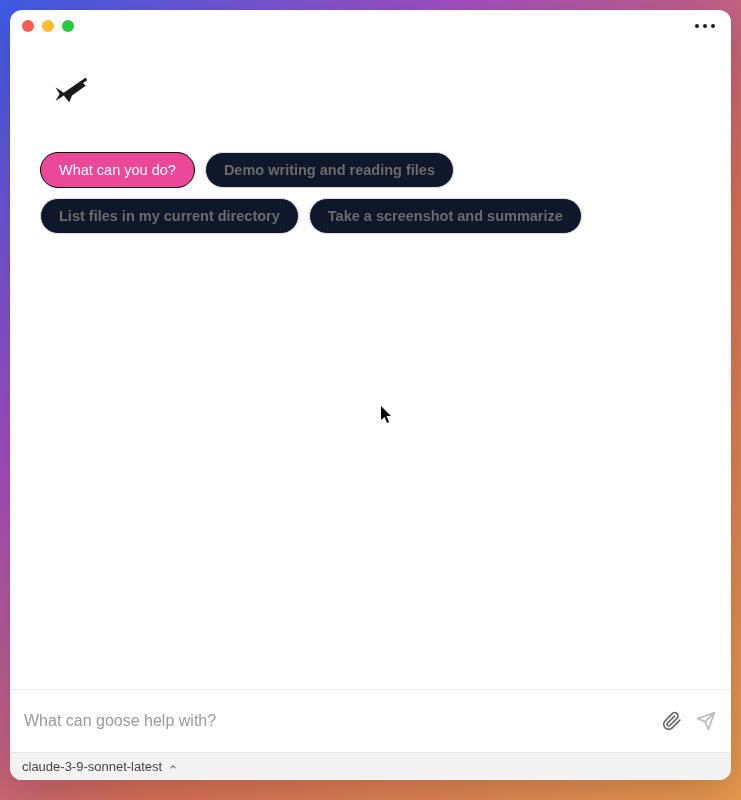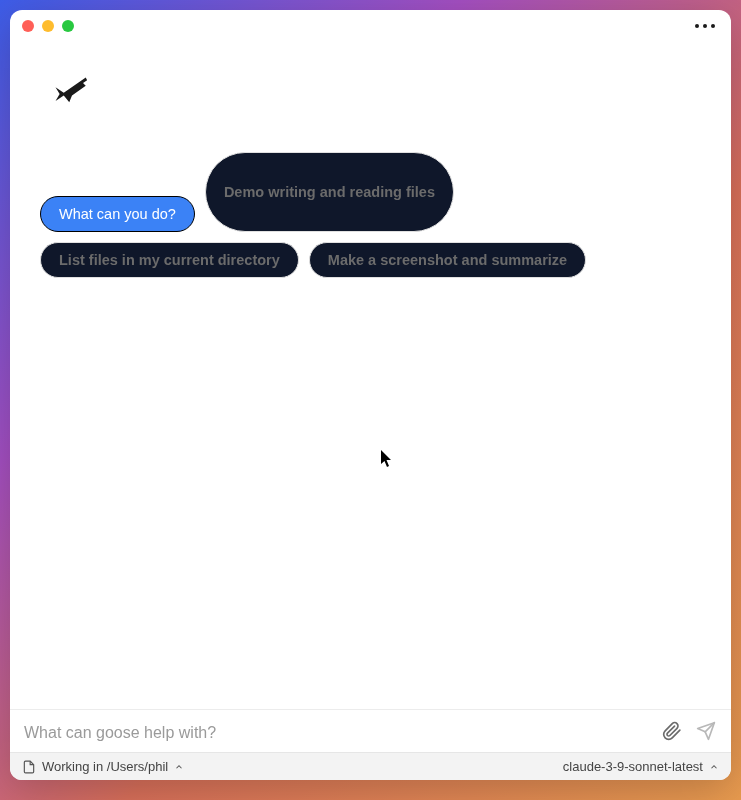--- a/index.html
+++ b/index.html
@@ -62,39 +62,38 @@
       background: #0f172a;
       color: #6b6b6b;
       border-radius: 999px;
       padding: 9px 18px;
       font-size: 14.5px;
       cursor: pointer;
       white-space: nowrap;
       font-weight: bold;
     }
     .chip.active {
-      background: #3b82f6;
+      background: #ec4899;
       color: #fff;
       border-color: #000;
       font-weight: 500;
-      margin-top: 44px;
     }
     .spacer { flex: 1; position: relative; }
     .cursor-pointer {
       position: absolute;
       left: 340px;
       top: 152px;
       width: 14px;
       height: 18px;
     }
     .input-row {
       border-top: 1px solid #ececec;
       display: flex;
-      align-items: flex-end;
-      padding: 10px 14px;
+      align-items: center;
+      padding: 20px 14px;
       gap: 10px;
     }
     .input-row input {
       flex: 1;
       border: none;
       outline: none;
       font-size: 16px;
       color: #333;
     }
     .input-row input::placeholder { color: #9a9a9a; }
@@ -140,21 +139,21 @@
     <div class="logo">
       <svg viewBox="0 0 64 64" fill="#1a1a1a">
         <path d="M52 8 L20 30 L8 22 L14 32 L8 42 L20 34 L28 44 L32 34 L52 20 L48 16 L54 12 Z"></path>
       </svg>
     </div>
 
     <div class="suggestions">
       <button class="chip active">What can you do?</button>
       <button class="chip">Demo writing and reading files</button>
       <button class="chip">List files in my current directory</button>
-      <button class="chip">Make a screenshot and summarize</button>
+      <button class="chip">Take a screenshot and summarize</button>
     </div>
 
     <div class="spacer">
       <svg class="cursor-pointer" viewBox="0 0 12 18" fill="#000">
         <path d="M0 0 L0 14 L3.5 11 L6 17 L8 16 L5.5 10 L10 10 Z"></path>
       </svg>
     </div>
   </div>
 
   <div class="input-row">
@@ -168,30 +167,20 @@
       <div class="icon-btn">
         <svg width="20" height="20" viewBox="0 0 24 24" fill="none" stroke="#b8b8b8" stroke-width="2" stroke-linecap="round" stroke-linejoin="round">
           <line x1="22" y1="2" x2="11" y2="13"></line>
           <polygon points="22 2 15 22 11 13 2 9 22 2"></polygon>
         </svg>
       </div>
     </div>
   </div>
 
   <div class="status-bar">
-    <div class="status-left">
-      <svg class="doc-icon" viewBox="0 0 24 24" fill="none" stroke="#555" stroke-width="2">
-        <path d="M14 2H6a2 2 0 0 0-2 2v16a2 2 0 0 0 2 2h12a2 2 0 0 0 2-2V8z"></path>
-        <polyline points="14 2 14 8 20 8"></polyline>
-      </svg>
-      <span>Working in /Users/phil</span>
-      <svg class="chev" viewBox="0 0 24 24" fill="none" stroke="#555" stroke-width="2.5">
-        <polyline points="18 15 12 9 6 15"></polyline>
-      </svg>
-    </div>
     <div class="status-right">
       <span>claude-3-9-sonnet-latest</span>
       <svg class="chev" viewBox="0 0 24 24" fill="none" stroke="#555" stroke-width="2.5">
         <polyline points="18 15 12 9 6 15"></polyline>
       </svg>
     </div>
   </div>
 </div>
 
 </body></html>

